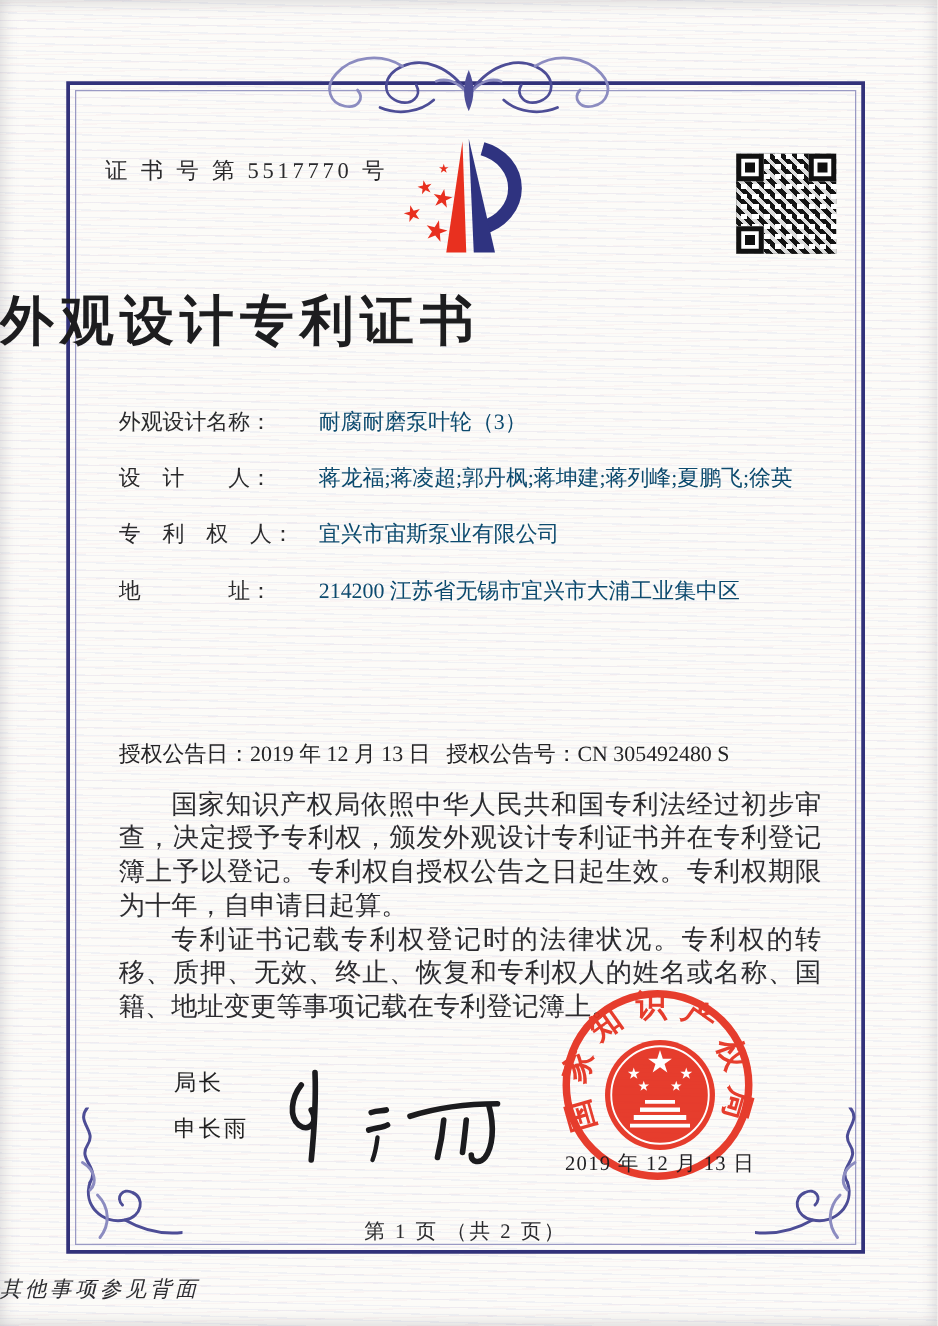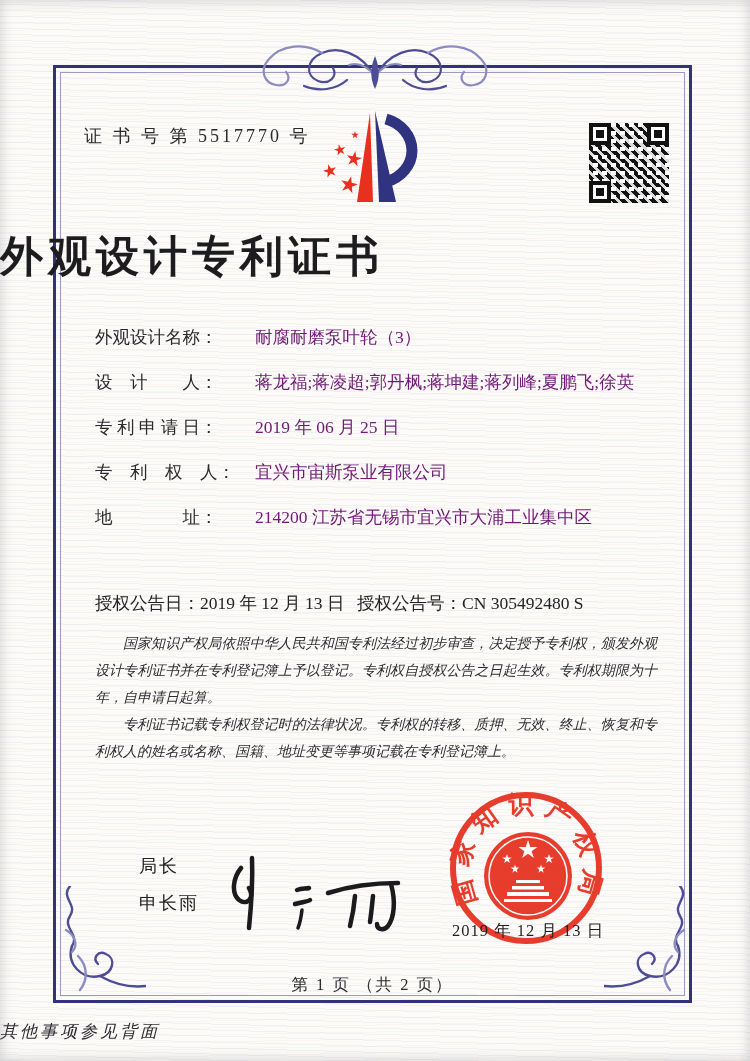--- a/index.html
+++ b/index.html
@@ -17,24 +17,24 @@
   .frame-outer{position:absolute;left:53px;top:65px;width:639px;height:938px;border:3px solid #32327a;box-sizing:border-box;}
   .frame-inner{position:absolute;left:4px;top:4px;right:4px;bottom:4px;border:1px solid #9a9ac4;}
   .orn{position:absolute;}
   
   .abs{position:absolute;}
   .cert-no{left:84px;top:124px;font-size:18px;letter-spacing:3px;color:#2a2a2c;}
   .title{left:0;top:228px;width:750px;text-align:left;font-size:43px;font-weight:bold;letter-spacing:5px;color:#1d1d1f;}
   .fields{left:95px;top:326px;width:565px;font-size:17.5px;}
   .field-row{height:45px;line-height:22px;white-space:nowrap;}
   .flabel{display:inline-block;width:160px;white-space:pre;color:#2b2b2d;}
-  .fvalue{color:#701a75;text-align:right;}
+  .fvalue{color:#0c4a6e;text-align:right;}
   .grant-row{left:95px;top:591px;width:565px;font-size:17.5px;white-space:nowrap;}
   .grant-pair2{position:absolute;left:262px;top:0;}
-  .paras{left:95px;top:630px;width:562px;font-size:14px;line-height:27px;text-align:justify;font-style:italic;color:#2c2c30;}
+  .paras{left:95px;top:630px;width:562px;font-size:21px;line-height:27px;text-align:justify;color:#2c2c30;}
   .paras p{margin:0;text-indent:2em;}
   .signer{left:95px;top:854px;font-size:18px;font-family:"Liberation Sans","DejaVu Sans",sans-serif;color:#222;margin-left:44px;}
   .signer div{margin-bottom:13px;letter-spacing:2px;}
   .signature{left:205px;top:838px;}
   .seal-wrap{left:444px;top:788px;}
   .seal-date{left:452px;top:920px;font-size:16.5px;letter-spacing:1px;color:#1f1f22;}
   .page-no{left:53px;top:974px;width:639px;text-align:center;font-size:16.5px;letter-spacing:2px;color:#2b2b2e;}
   .back-note{left:0;top:1020px;width:750px;text-align:left;font-size:17px;font-style:italic;letter-spacing:3px;color:#2c2c30;}
   
   .qr{left:589px;top:123px;width:80px;height:80px;background:
@@ -116,23 +116,20 @@
 <div class="abs title">外观设计专利证书</div>
 
 <div class="abs fields">
   <div class="field-row">
     <span class="flabel">外观设计名称：</span><span class="fvalue">耐腐耐磨泵叶轮（3）</span>
   </div>
   <div class="field-row">
     <span class="flabel">设　计　　人：</span><span class="fvalue">蒋龙福;蒋凌超;郭丹枫;蒋坤建;蒋列峰;夏鹏飞;徐英</span>
   </div>
   <div class="field-row">
-    <span class="flabel">专 利 申 请 日：</span><span class="fvalue">2019 年 06 月 25 日</span>
-  </div>
-  <div class="field-row">
     <span class="flabel">专　利　权　人：</span><span class="fvalue">宜兴市宙斯泵业有限公司</span>
   </div>
   <div class="field-row">
     <span class="flabel">地　　　　址：</span><span class="fvalue">214200 江苏省无锡市宜兴市大浦工业集中区</span>
   </div>
 </div>
 
 <div class="abs grant-row">
   <span>
     <span>授权公告日：</span><span>2019 年 12 月 13 日</span>

